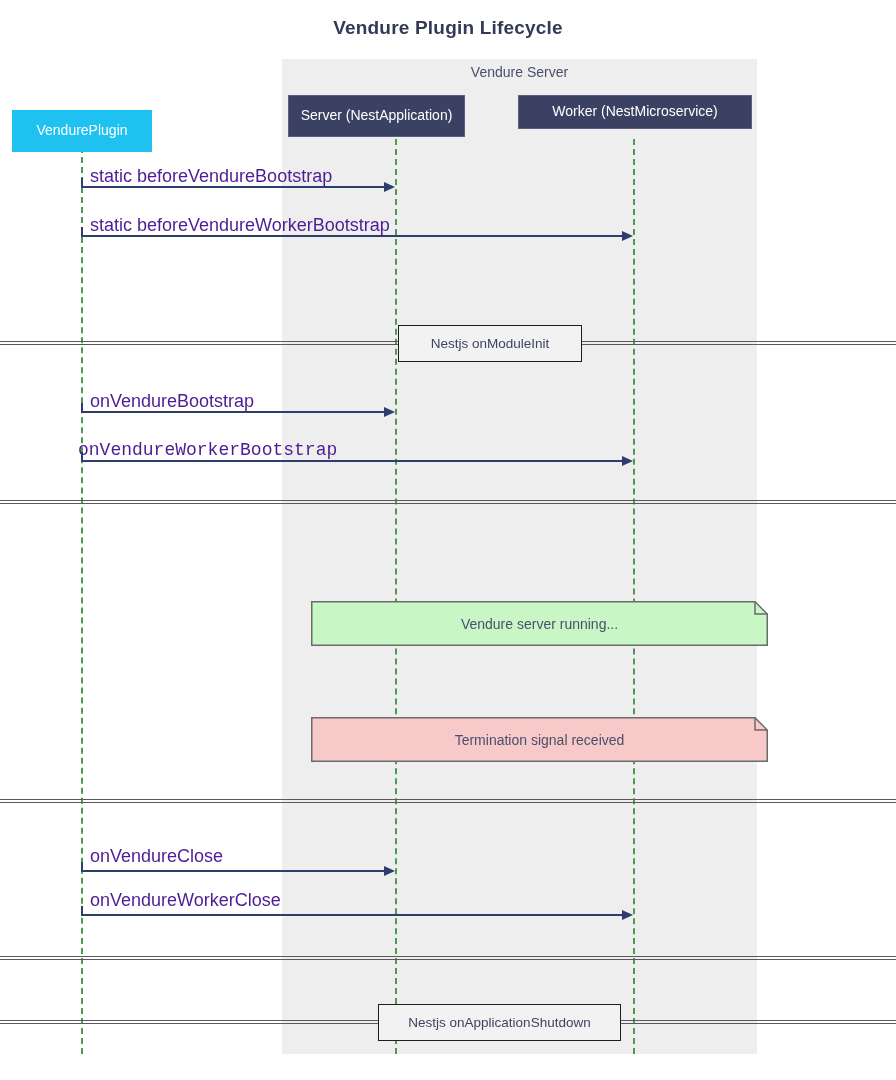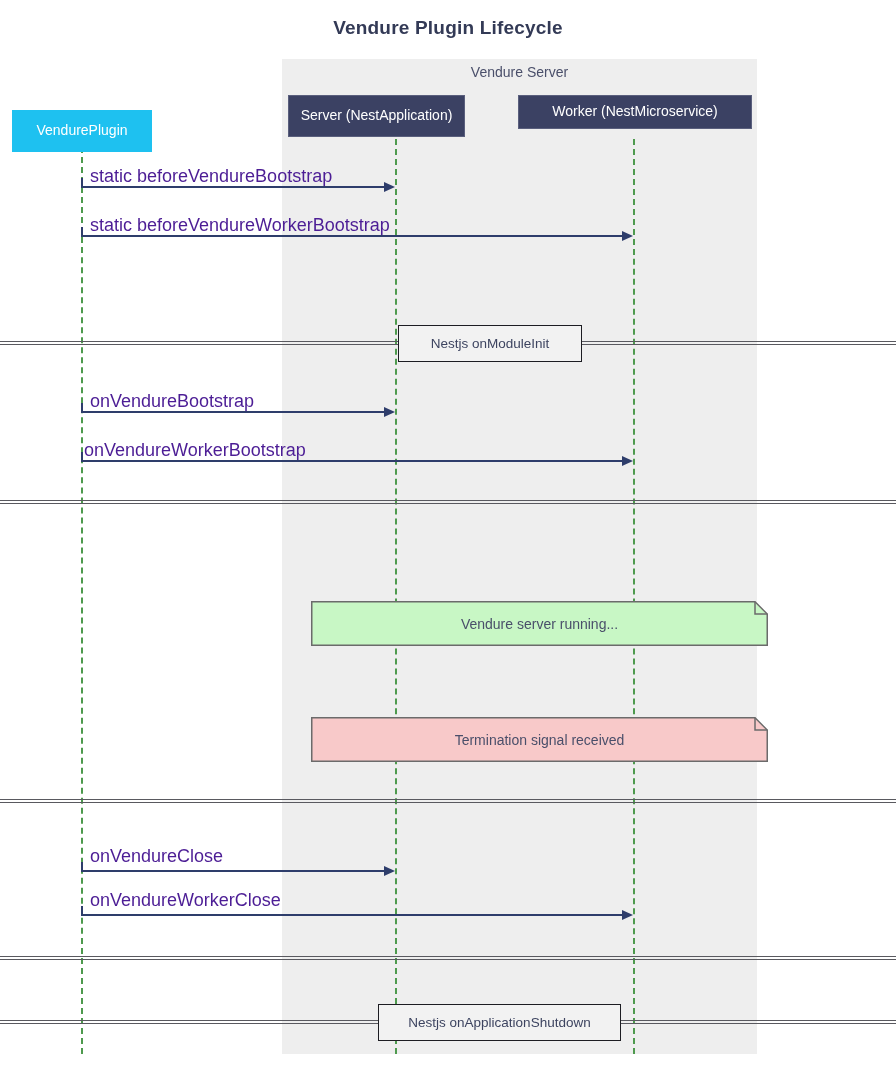--- a/index.html
+++ b/index.html
@@ -149,21 +149,21 @@
   <div class="divider-rule" style="top:341px;"></div>
   <div class="divider-box" style="left:350px;top:325px;width:184px;height:37px;">
     <span>Nestjs onModuleInit</span>
   </div>
 
   <div class="msg-label" style="left:90px;top:391px;">onVendureBootstrap</div>
   <div class="msg-start" style="left:81px;top:403px;"></div>
   <div class="msg-line" style="left:81px;top:411px;width:303px;"></div>
   <div class="msg-head" style="left:384px;top:407px;"></div>
 
-  <div class="msg-label" style="left:84px;top:440px;">onVendureWorkerBootstrap</div>
+  <div class="msg-label" style="left:78px;top:440px;font-family:Liberation Mono, monospace;">onVendureWorkerBootstrap</div>
   <div class="msg-start" style="left:81px;top:452px;"></div>
   <div class="msg-line" style="left:81px;top:460px;width:541px;"></div>
   <div class="msg-head" style="left:622px;top:456px;"></div>
 
   <div class="divider-rule" style="top:500px;"></div>
 
   <div class="note" style="left:287px;top:601px;width:457px;height:45px;">
     <svg width="457" height="45" viewBox="0 0 457 45">
       <path d="M0.75,0.75 H444 L456.25,13 V44.25 H0.75 Z" fill="#c8f7c5" stroke="#6b6b6b" stroke-width="1.5"></path>
       <path d="M444,0.75 V13 H456.25" fill="none" stroke="#6b6b6b" stroke-width="1.5"></path>

